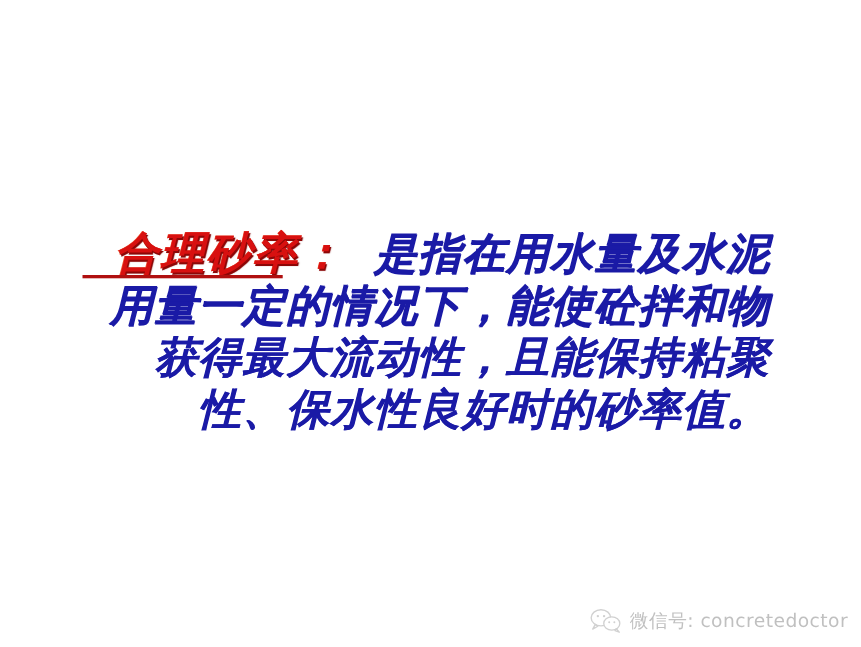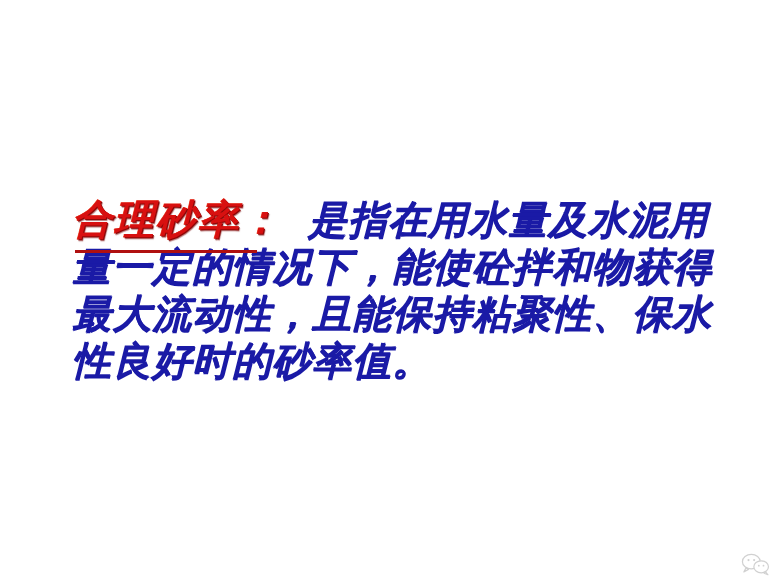--- a/index.html
+++ b/index.html
@@ -23,29 +23,29 @@
 
   
   .content-block {
     position: absolute;
     left: 72px;
     top: 196px;
     width: 640px;
   }
 
   .para {
-    margin: 0;
+    margin: 12px;
     font-family: Liberation Sans, sans-serif;
     font-size: 39px;
     line-height: 47px;
     font-weight: 700;
     font-style: italic;
     color: #1a1aa6;
     letter-spacing: 1px;
-    text-align: left;
+    text-align: right;
     word-break: break-all;
     text-shadow: 0.5px 0.5px 0 #1a1aa6;
   }
 
   
   .term {
     color: #d81010;
     font-weight: 700;
     font-style: italic;
     letter-spacing: 2px;
@@ -115,15 +115,16 @@
         <ellipse cx="11" cy="10" rx="9.5" ry="7.8" fill="none" stroke="#b5b5b5" stroke-width="1.3"></ellipse>
         <path d="M5.5 16.4 L3 21 L8 18.2 Z" fill="none" stroke="#b5b5b5" stroke-width="1.3" stroke-linejoin="round"></path>
         <circle cx="8" cy="8.3" r="1.15" fill="#b5b5b5"></circle>
         <circle cx="14" cy="8.3" r="1.15" fill="#b5b5b5"></circle>
         <ellipse cx="21.5" cy="15.5" rx="7.8" ry="6.4" fill="#ffffff" stroke="#b5b5b5" stroke-width="1.3"></ellipse>
         <path d="M26 20.6 L28.8 24 L24.6 22.4 Z" fill="none" stroke="#b5b5b5" stroke-width="1.2" stroke-linejoin="round"></path>
         <circle cx="19" cy="14.3" r="0.95" fill="#b5b5b5"></circle>
         <circle cx="24" cy="14.3" r="0.95" fill="#b5b5b5"></circle>
       </svg>
     </span>
+    <span class="wm-text">微信号: concretedoctor</span>
   </div>
 
 </div>
 
 </body></html>

